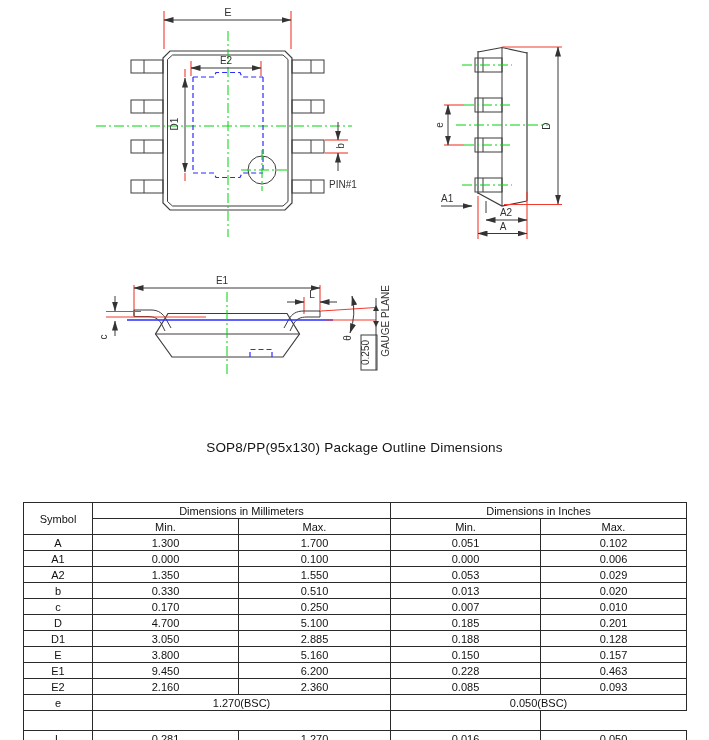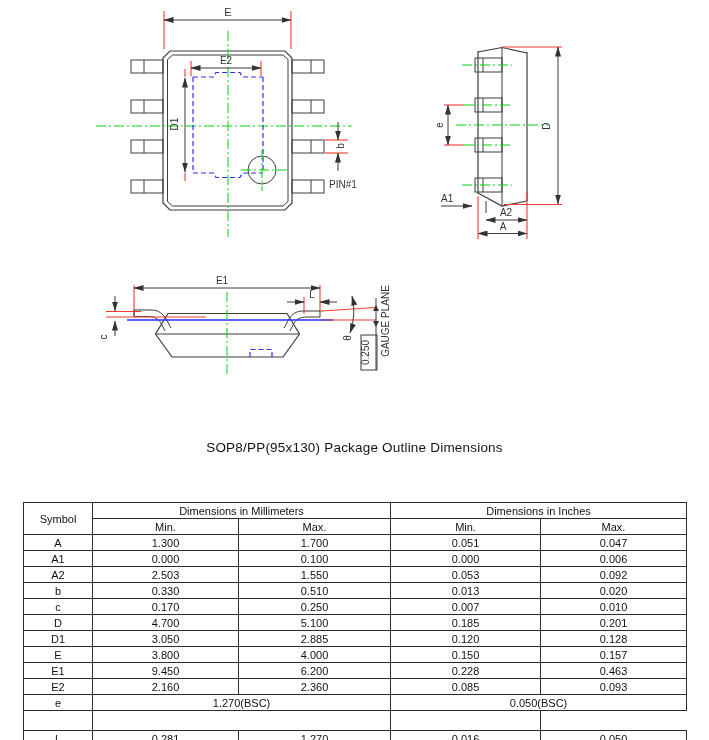--- a/index.html
+++ b/index.html
@@ -218,35 +218,35 @@
         <th>Min.</th>
         <th>Max.</th>
       </tr>
     </thead>
     <tbody>
       <tr>
         <td>A</td>
         <td>1.300</td>
         <td>1.700</td>
         <td>0.051</td>
-        <td>0.047</td>
+        <td>0.102</td>
       </tr>
       <tr>
         <td>A1</td>
         <td>0.000</td>
         <td>0.100</td>
         <td>0.000</td>
         <td>0.006</td>
       </tr>
       <tr>
         <td>A2</td>
-        <td>2.503</td>
+        <td>1.350</td>
         <td>1.550</td>
         <td>0.053</td>
-        <td>0.092</td>
+        <td>0.029</td>
       </tr>
       <tr>
         <td>b</td>
         <td>0.330</td>
         <td>0.510</td>
         <td>0.013</td>
         <td>0.020</td>
       </tr>
       <tr>
         <td>c</td>
@@ -259,27 +259,27 @@
         <td>D</td>
         <td>4.700</td>
         <td>5.100</td>
         <td>0.185</td>
         <td>0.201</td>
       </tr>
       <tr>
         <td>D1</td>
         <td>3.050</td>
         <td>2.885</td>
-        <td>0.120</td>
+        <td>0.188</td>
         <td>0.128</td>
       </tr>
       <tr>
         <td>E</td>
         <td>3.800</td>
-        <td>4.000</td>
+        <td>5.160</td>
         <td>0.150</td>
         <td>0.157</td>
       </tr>
       <tr>
         <td>E1</td>
         <td>9.450</td>
         <td>6.200</td>
         <td>0.228</td>
         <td>0.463</td>
       </tr>

